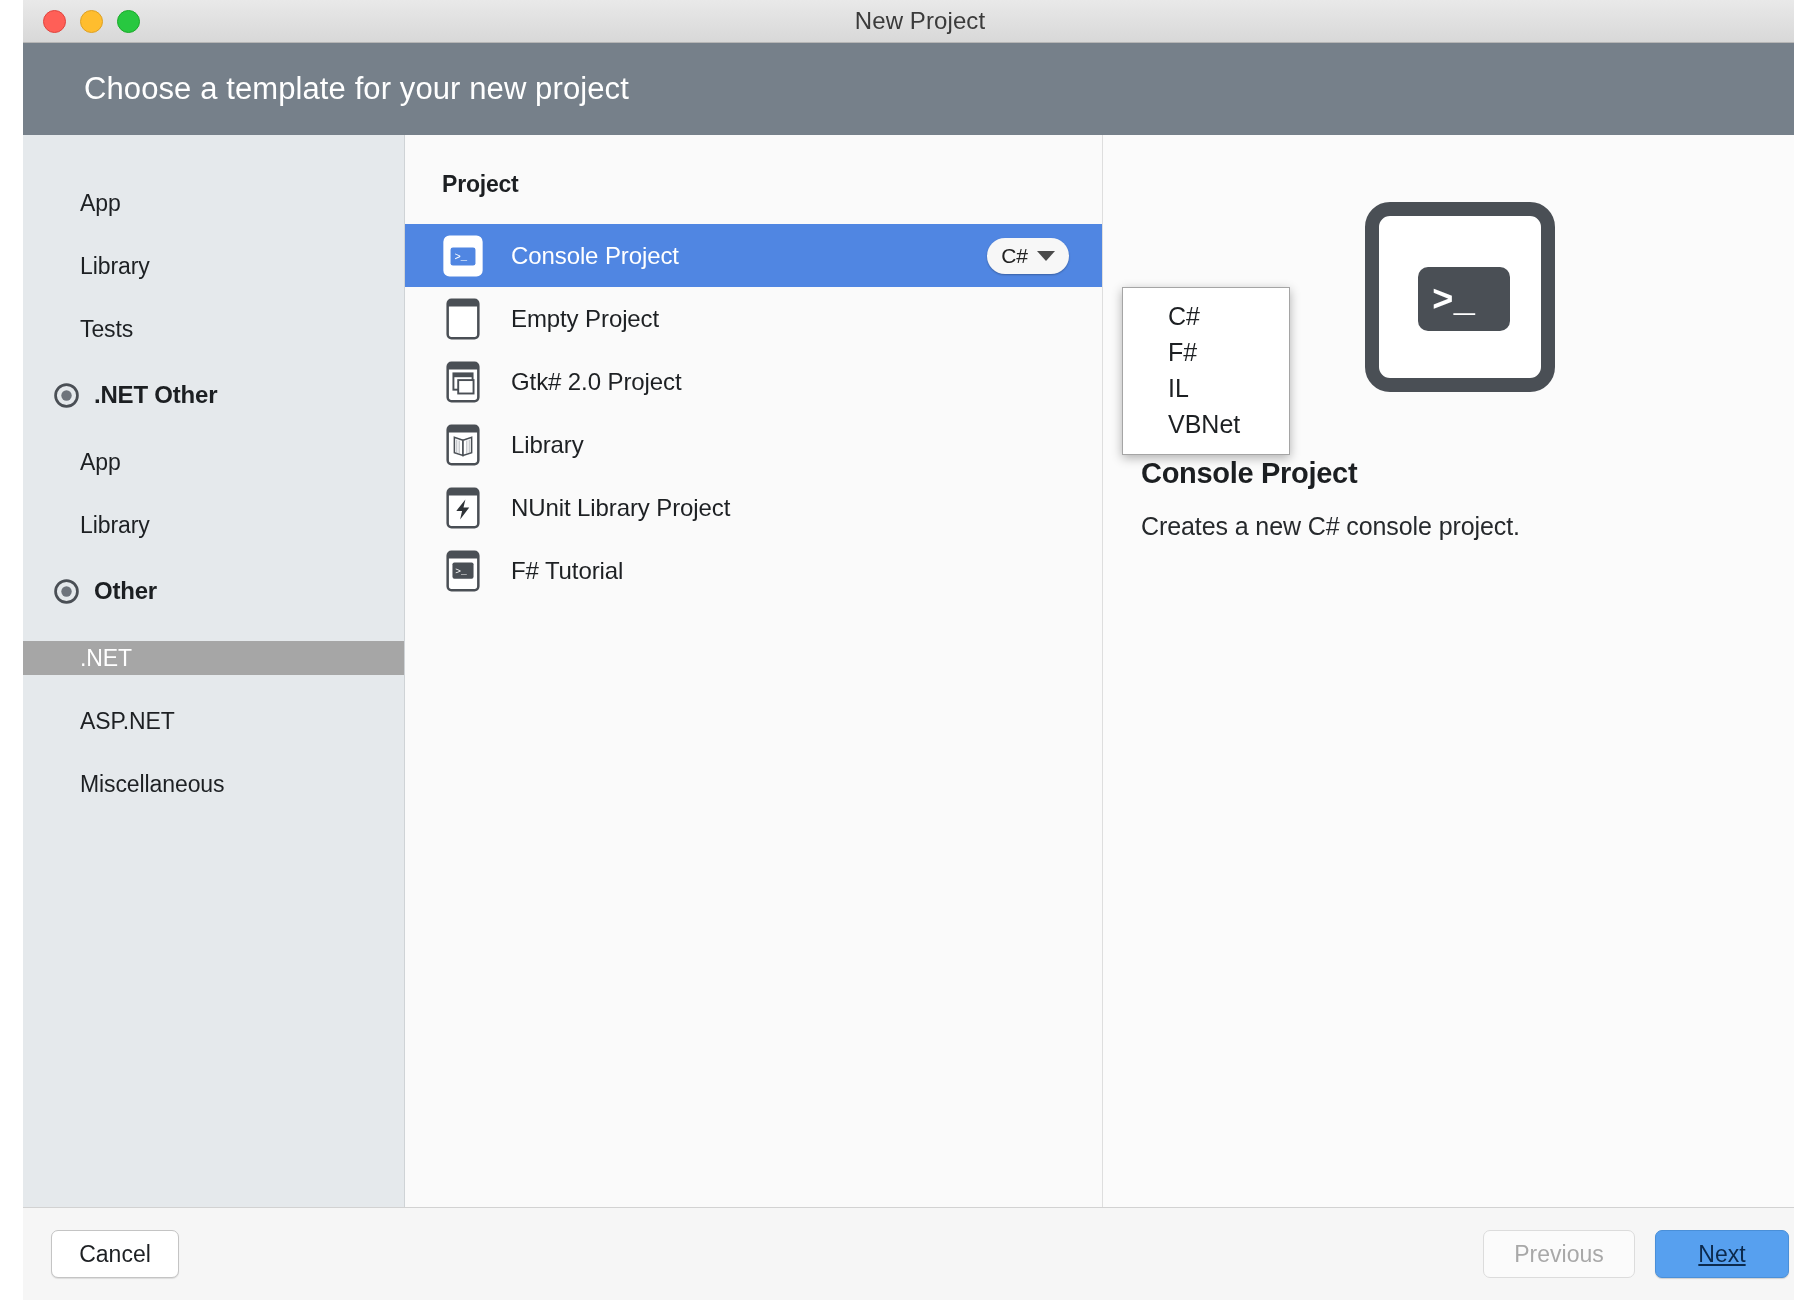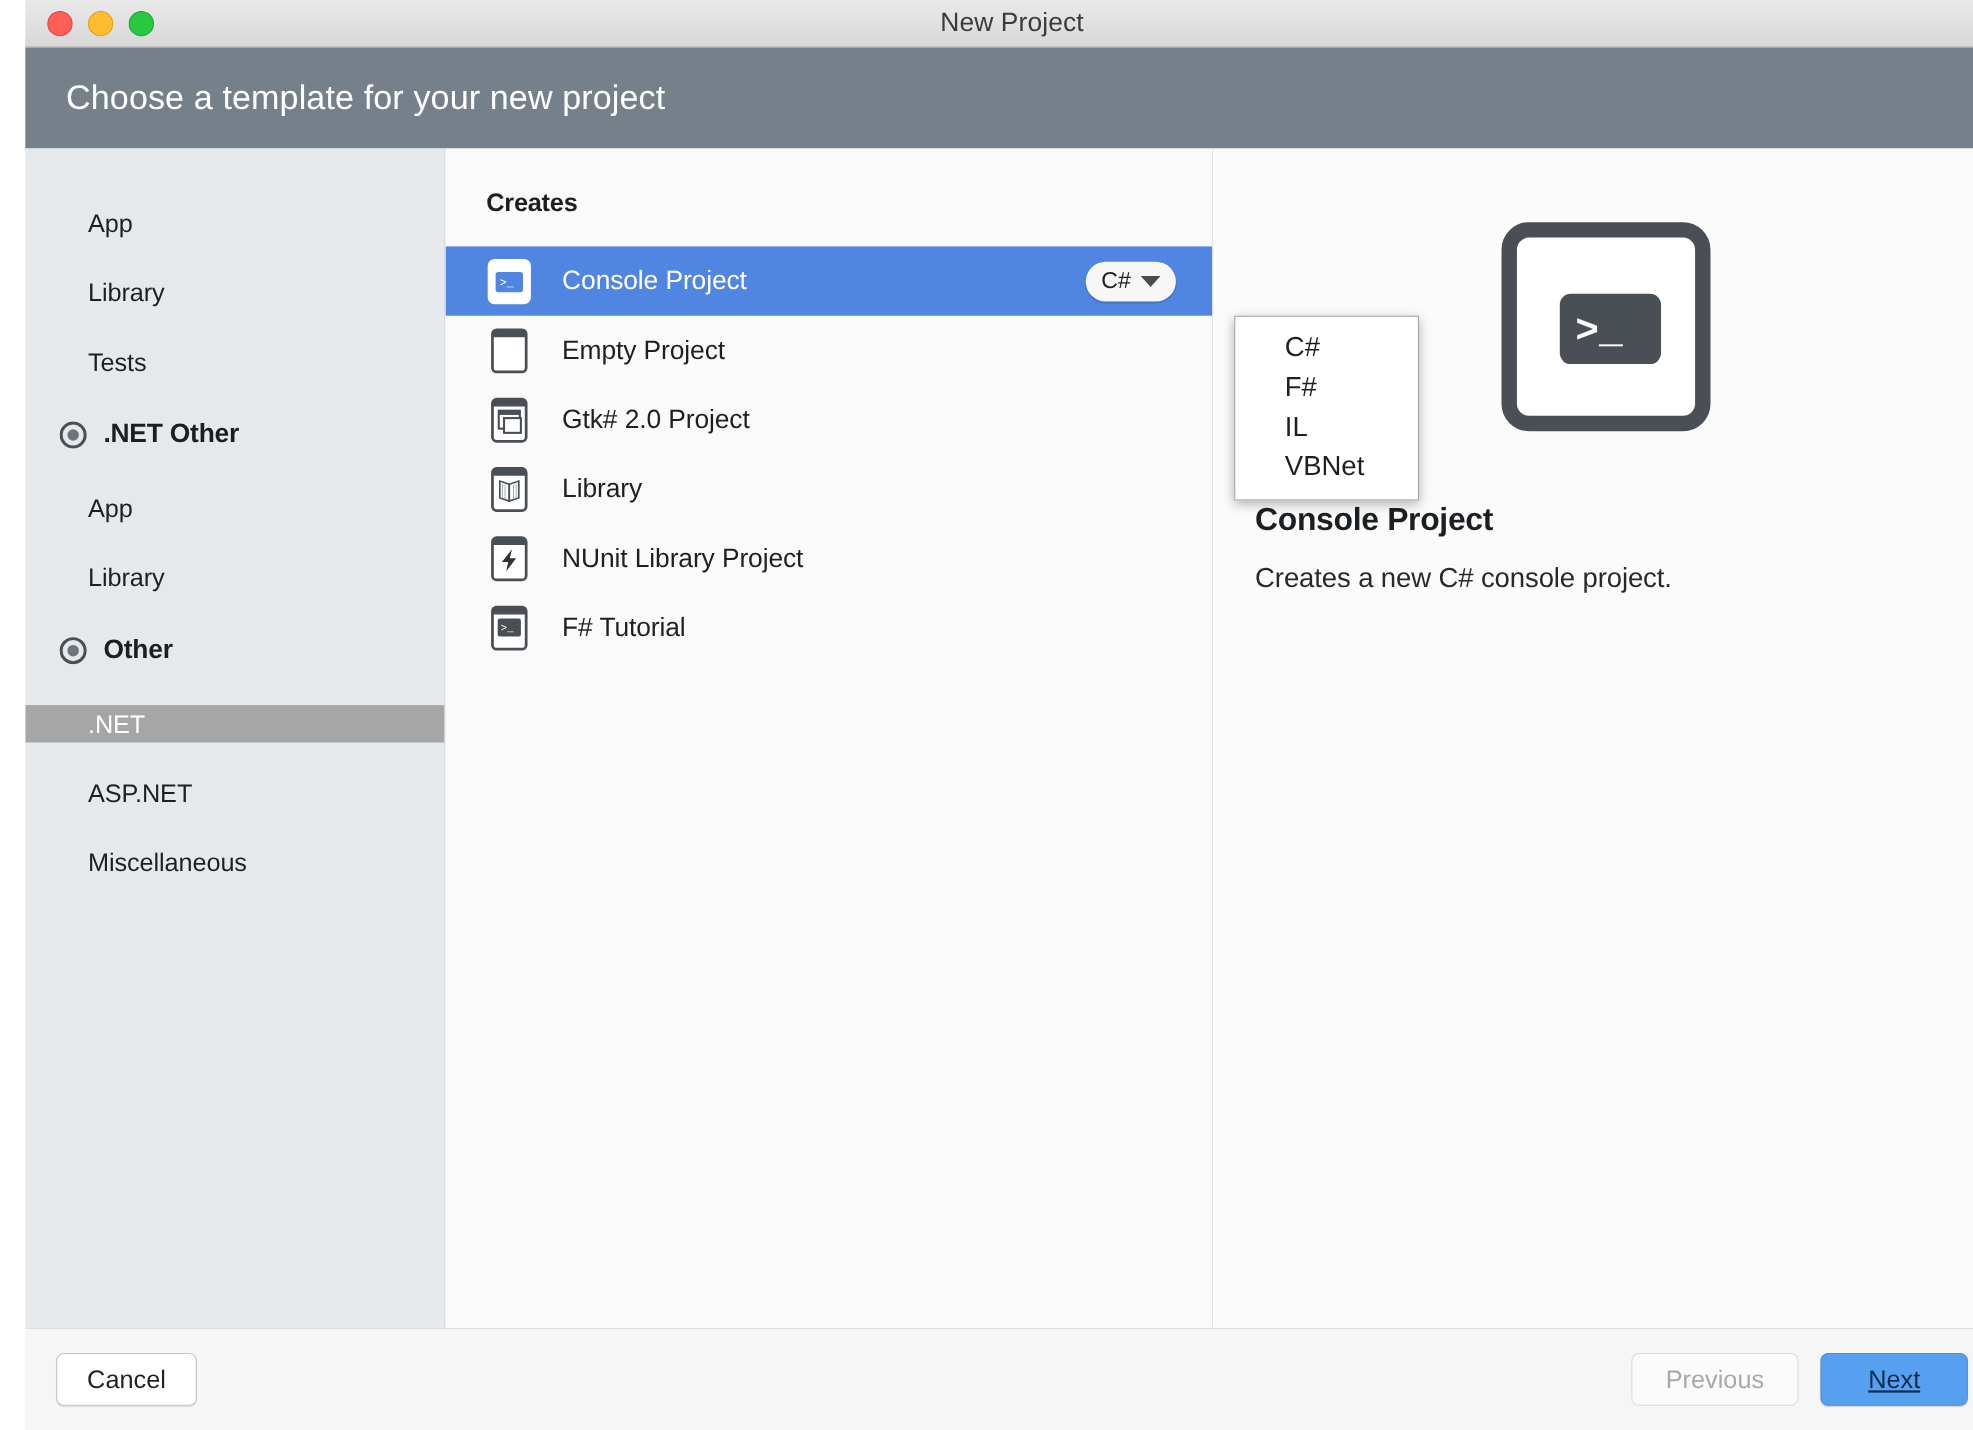--- a/index.html
+++ b/index.html
@@ -59,20 +59,21 @@
     display: flex;
     align-items: center;
     padding-left: 37px;
     box-sizing: border-box;
   }
   .header-title {
     color: #ffffff;
     font-size: 31px;
     font-weight: 400;
     letter-spacing: 0.1px;
+    margin-left: 24px;
   }
 
   
   .body {
     flex: 1 1 auto;
     display: flex;
     min-height: 0;
     border-bottom: 1px solid #d2d2d2;
   }
 
@@ -323,21 +324,21 @@
           <circle cx="12" cy="12" r="5" fill="#6e747c"></circle>
         </svg>
         <span class="glabel">Other</span>
       </div>
       <div class="sidebar-item selected">.NET</div>
       <div class="sidebar-item">ASP.NET</div>
       <div class="sidebar-item">Miscellaneous</div>
     </div>
 
     <div class="list-panel">
-      <div class="list-section-title">Creates</div>
+      <div class="list-section-title">Project</div>
 
       <div style="height:26px"></div>
 
       <div class="tpl-row selected">
         <svg class="tpl-icon" viewBox="0 0 48 48">
           <rect x="5" y="4" width="38" height="40" rx="5" fill="#ffffff" stroke="#ffffff" stroke-width="3"></rect>
           <rect x="5" y="4" width="38" height="8" rx="4" fill="#ffffff"></rect>
           <rect x="11" y="15" width="26" height="19" rx="2.5" fill="#5086e2"></rect>
           <text x="15" y="28" font-family="'Liberation Mono', monospace" font-size="11" fill="#ffffff">&gt;_</text>
         </svg>

